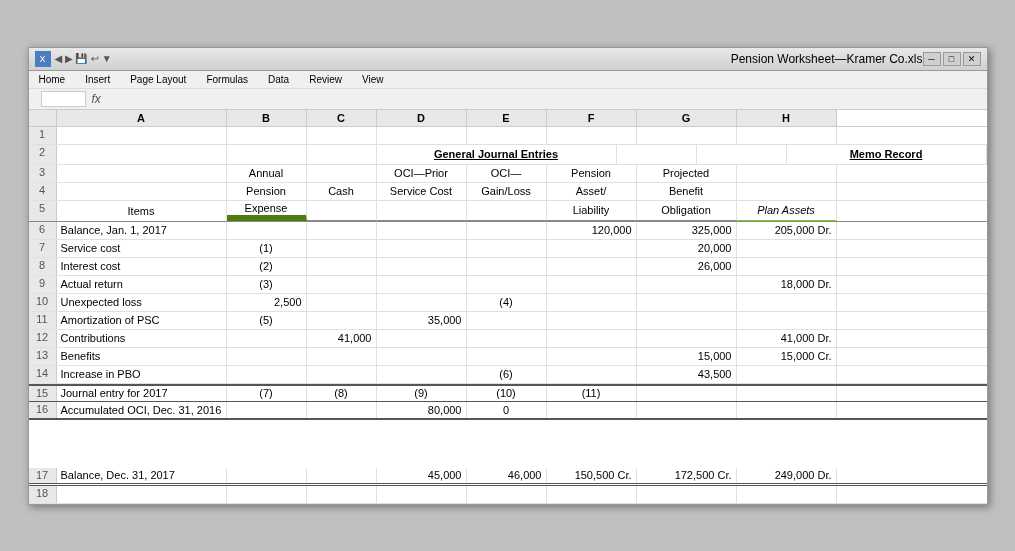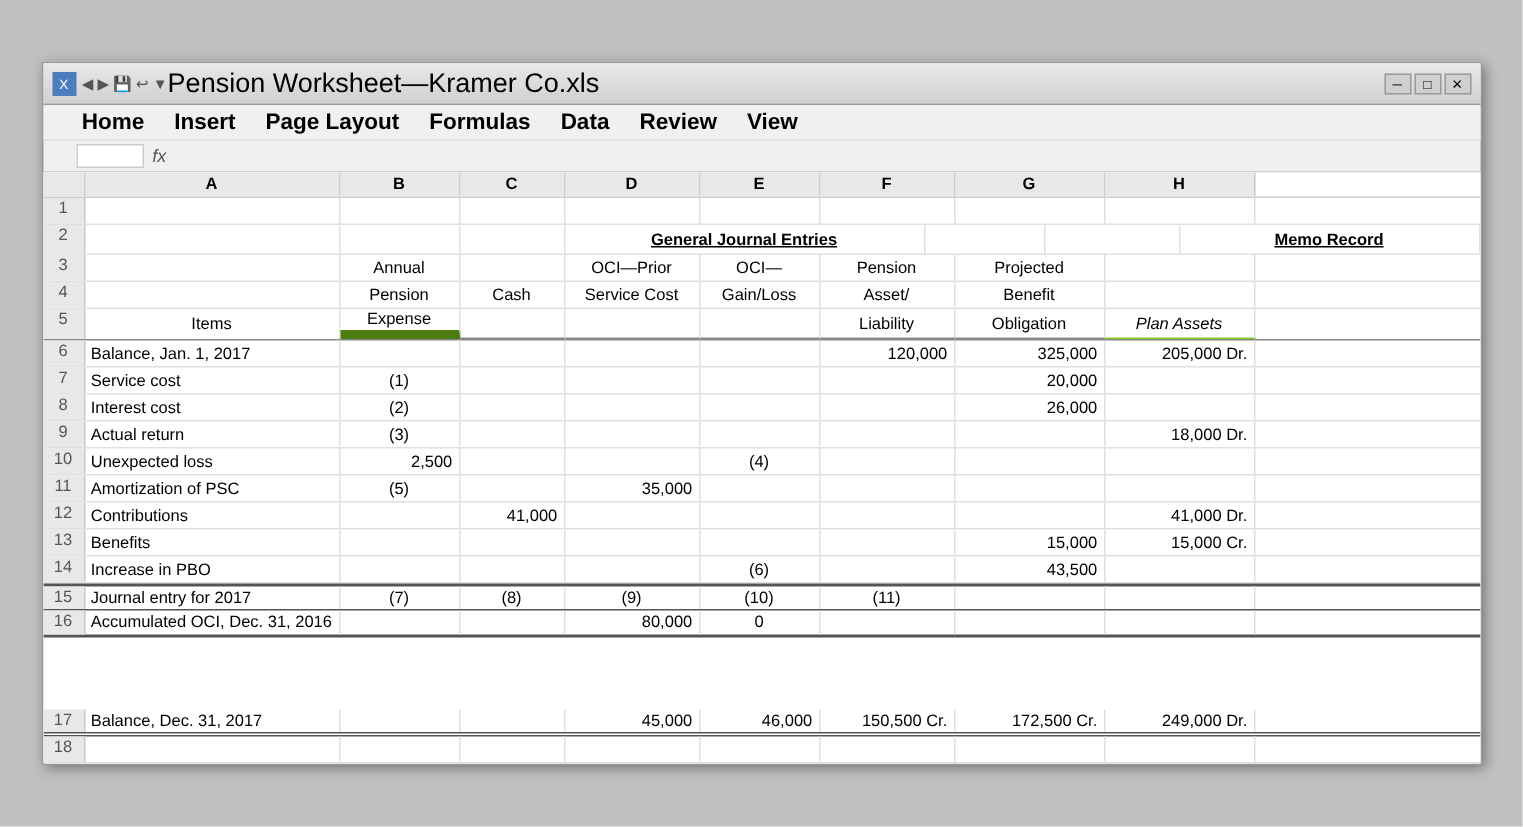--- a/index.html
+++ b/index.html
@@ -36,53 +36,52 @@
     .title-bar-icon {
       width: 16px; height: 16px;
       background: #4a7ebf;
       display: inline-block;
       font-size: 9px;
       color: white;
       text-align: center;
       line-height: 16px;
     }
     .title-bar-title {
-      font-size: 18px;
+      font-size: 12px;
       font-weight: normal;
-      text-align: left;
+      text-align: right;
       flex: 1;
     }
     .title-bar-controls {
       display: flex; gap: 2px;
     }
     .title-btn {
       width: 18px; height: 14px;
       background: #d0d0d0;
       border: 1px solid #999;
       font-size: 9px;
       display: flex; align-items: center; justify-content: center;
       cursor: pointer;
     }
     .menu-bar {
       background: #f0f0f0;
-      padding: 2px 22px;
+      padding: 2px 6px;
       display: flex;
       gap: 12px;
       border-bottom: 1px solid #ddd;
-      font-size: 15px;
-      font-weight: bold;
+      font-size: 10px;
     }
     .menu-item {
       padding: 1px 4px;
       cursor: pointer;
     }
     .formula-bar {
       display: flex;
       align-items: center;
-      padding: 2px 22px;
+      padding: 2px 12px;
       border-bottom: 1px solid #ccc;
       gap: 6px;
       font-size: 11px;
     }
     .cell-ref {
       width: 50px;
       border: 1px solid #ccc;
       padding: 1px 3px;
       background: white;
       font-size: 11px;

